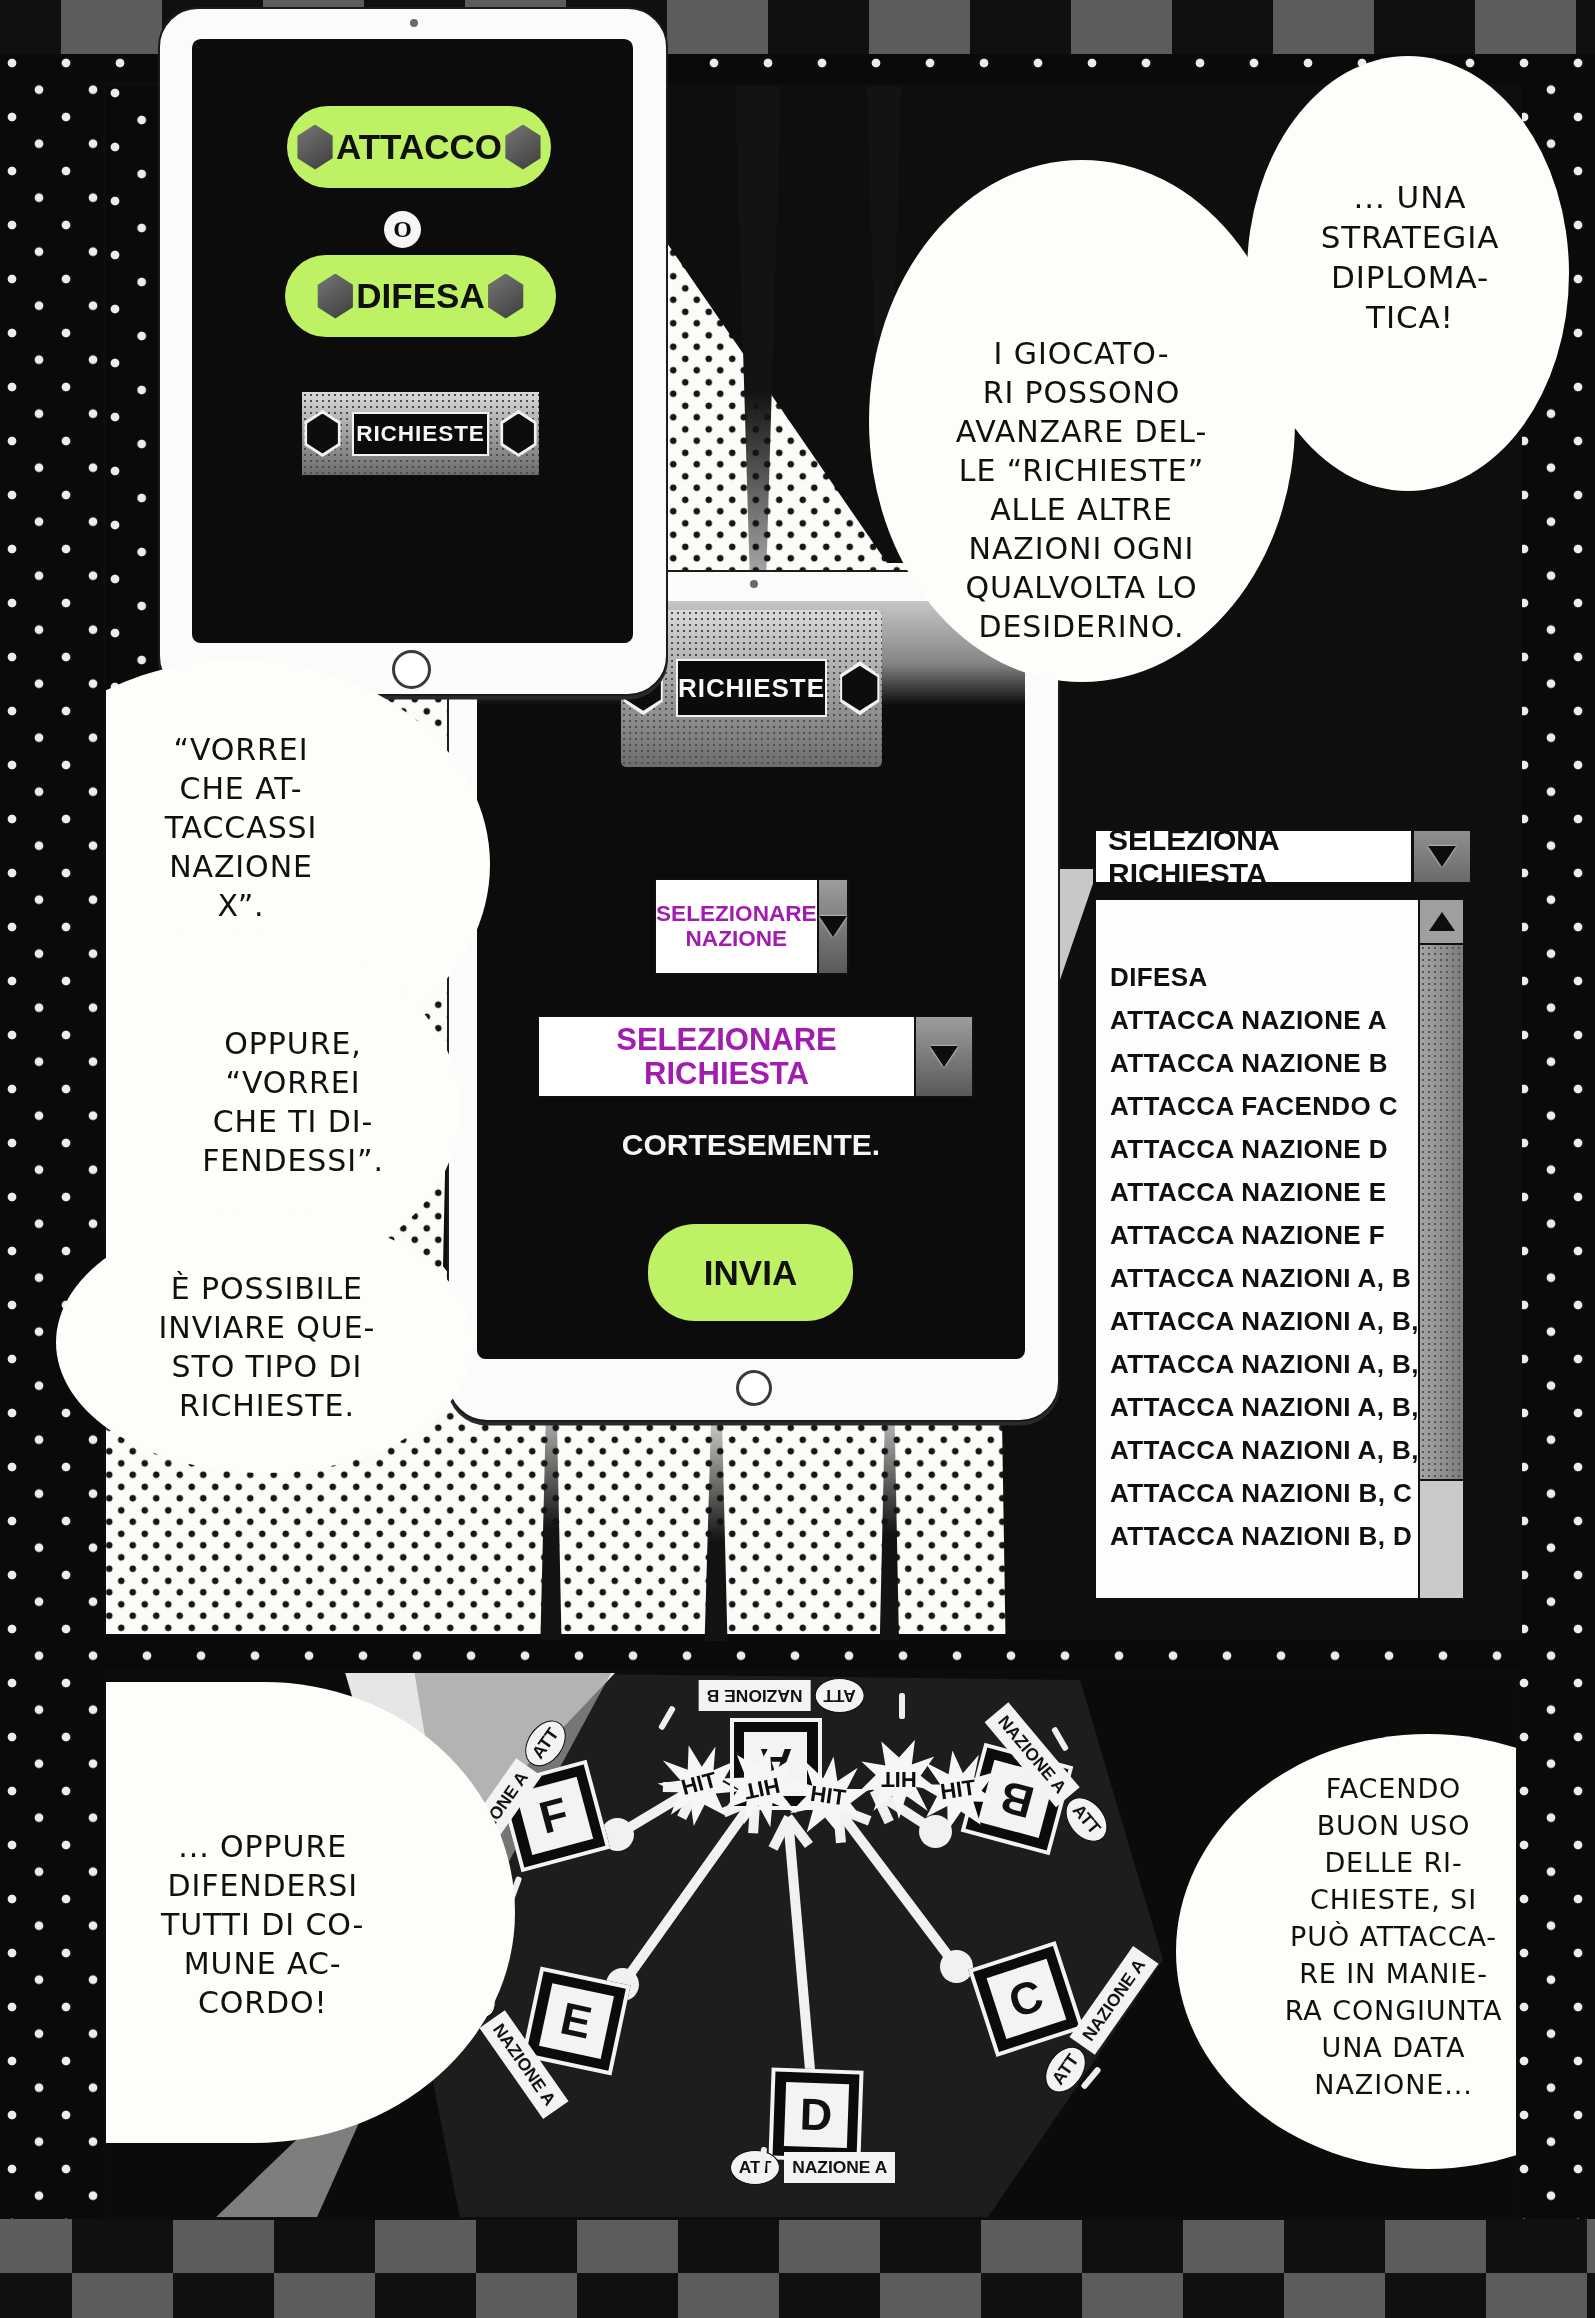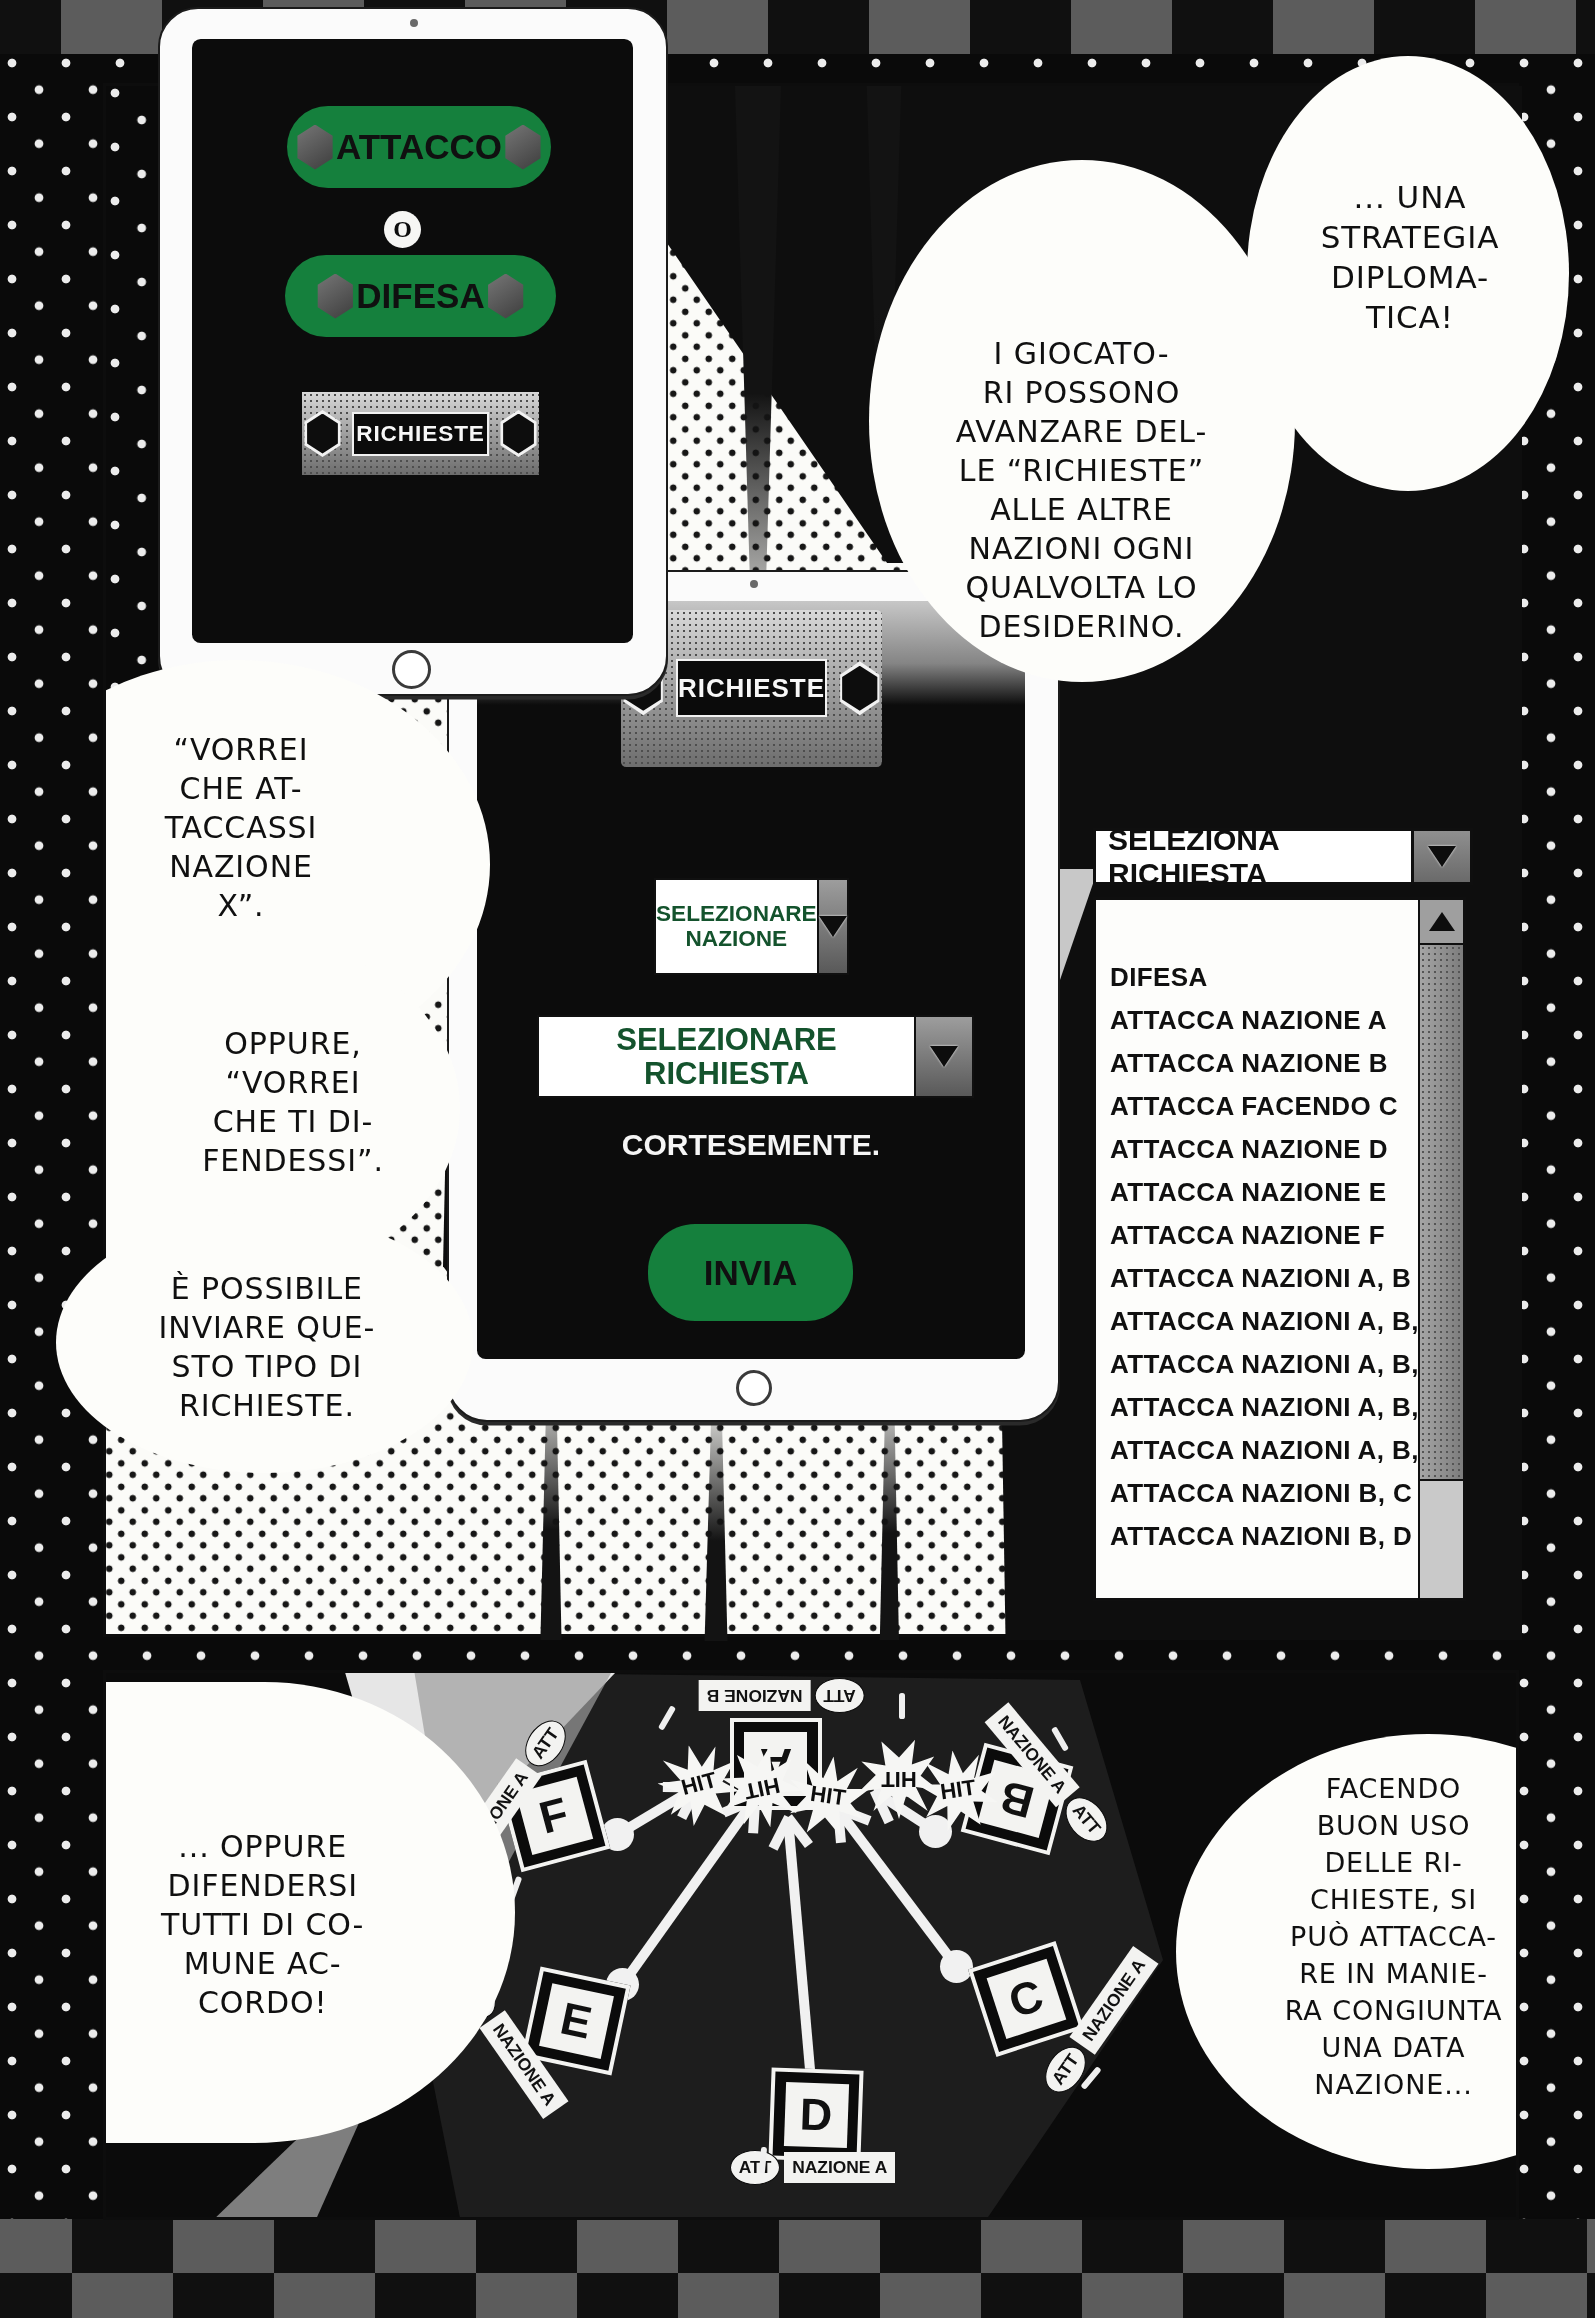--- a/index.html
+++ b/index.html
@@ -34,33 +34,33 @@
               clip-path:polygon(28% 0,72% 0,55% 100%,45% 100%);}
   .wedge-dark-up{background:linear-gradient(0deg,#131313 40%,rgba(19,19,19,0));
               clip-path:polygon(40% 100%,62% 100%,56% 0,47% 0);}
   .tri{clip-path:polygon(6% 0,100% 0,28% 100%);}
   
   .tablet{position:absolute;background:#fbfbfb;border:2.6px solid #1b1b1b;border-radius:40px;
           box-shadow:0 3.5px 0 #2a2a2a;}
   .tscreen{position:absolute;background:#0c0c0c;border-radius:8.7px;overflow:hidden;}
   .homebtn{position:absolute;border:3.5px solid #3a3a3a;border-radius:50%;background:#fff;}
   .cam{position:absolute;background:#6a6a6a;border-radius:50%;width:7.8px;height:7.8px;}
-  .pillbtn{position:absolute;background:#15803d;border-radius:52px;display:flex;align-items:center;
+  .pillbtn{position:absolute;background:#bef264;border-radius:52px;display:flex;align-items:center;
            justify-content:center;gap:1px;color:#101010;font-weight:bold;}
   .hx{clip-path:polygon(50% 0,94% 25%,94% 75%,50% 100%,6% 75%,6% 25%);}
   .hx-gray{width:40px;height:45px;background:linear-gradient(145deg,#777,#3c3c3c);}
   .hx-ringed{position:relative;width:49px;height:54px;background:#f2f2f2;display:flex;align-items:center;justify-content:center;}
   .hx-core{width:40px;height:45px;background:#0d0d0d;}
   .graybar{background-image:radial-gradient(circle,#4e4e4e 1px,transparent 1.5px),
             linear-gradient(180deg,#d9d9d9,#9a9a9a 55%,#6d6d6d);
            background-size:6px 6px,100% 100%;}
   .plate{background:#0b0b0b;border:2.6px solid #f2f2f2;color:#f7f7f7;display:flex;align-items:center;
          justify-content:center;font-weight:bold;letter-spacing:0.9px;}
   .ddl{position:absolute;display:flex;border:2.6px solid #101010;box-sizing:border-box;background:#fff;}
-  .ddl .lbl{flex:1;display:flex;align-items:center;justify-content:center;color:#14532d;font-weight:bold;
+  .ddl .lbl{flex:1;display:flex;align-items:center;justify-content:center;color:#a21caf;font-weight:bold;
             text-align:center;white-space:pre-line;line-height:1.08;}
   .ddl .arrowcell{display:flex;align-items:center;justify-content:center;
                   background:linear-gradient(180deg,#9d9d9d,#595959);border-left:2.6px solid #101010;}
   .tridown{width:0;height:0;border-left:14px solid transparent;border-right:14px solid transparent;
            border-top:21px solid #0d0d0d;filter:drop-shadow(0 0 0.9px #fff);}
   .triup{width:0;height:0;border-left:13px solid transparent;border-right:13px solid transparent;
          border-bottom:19px solid #0d0d0d;}
   .white-ui-text{position:absolute;color:#f5f5f5;font-weight:bold;text-align:center;}
   
   #req-header{display:flex;border:3.5px solid #0f0f0f;background:#fff;box-sizing:border-box;}

